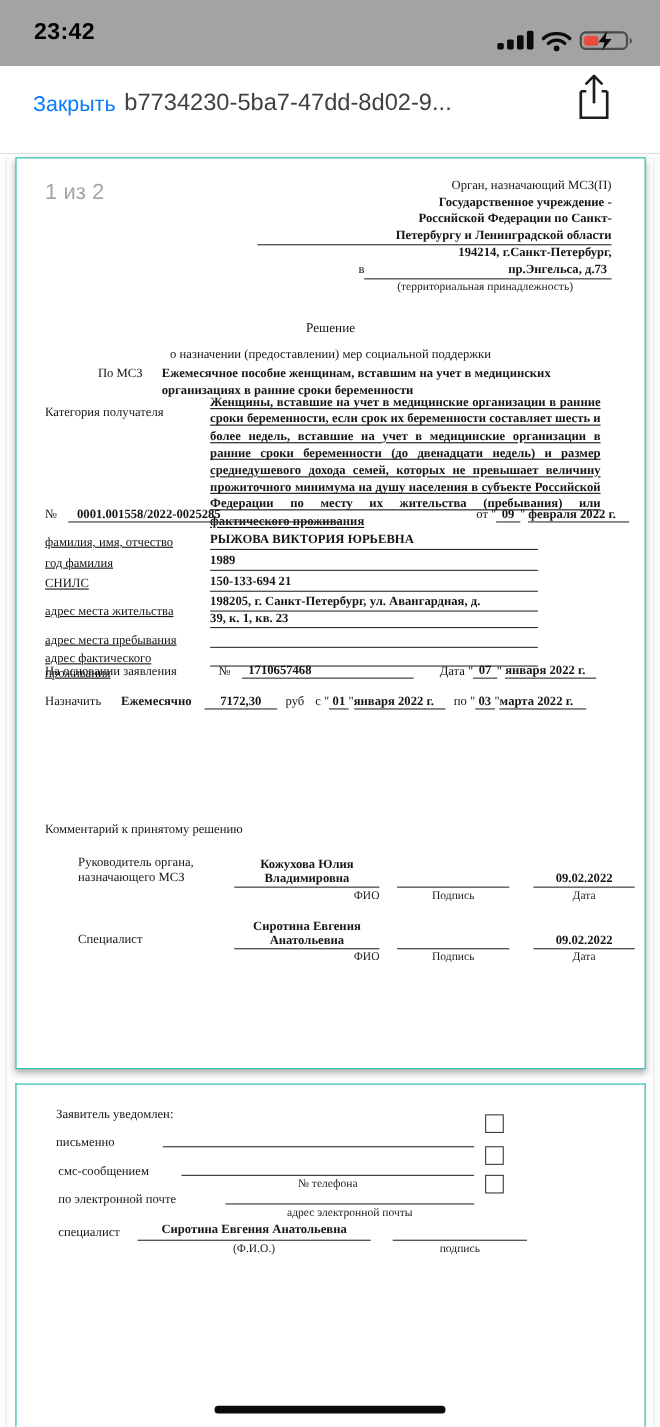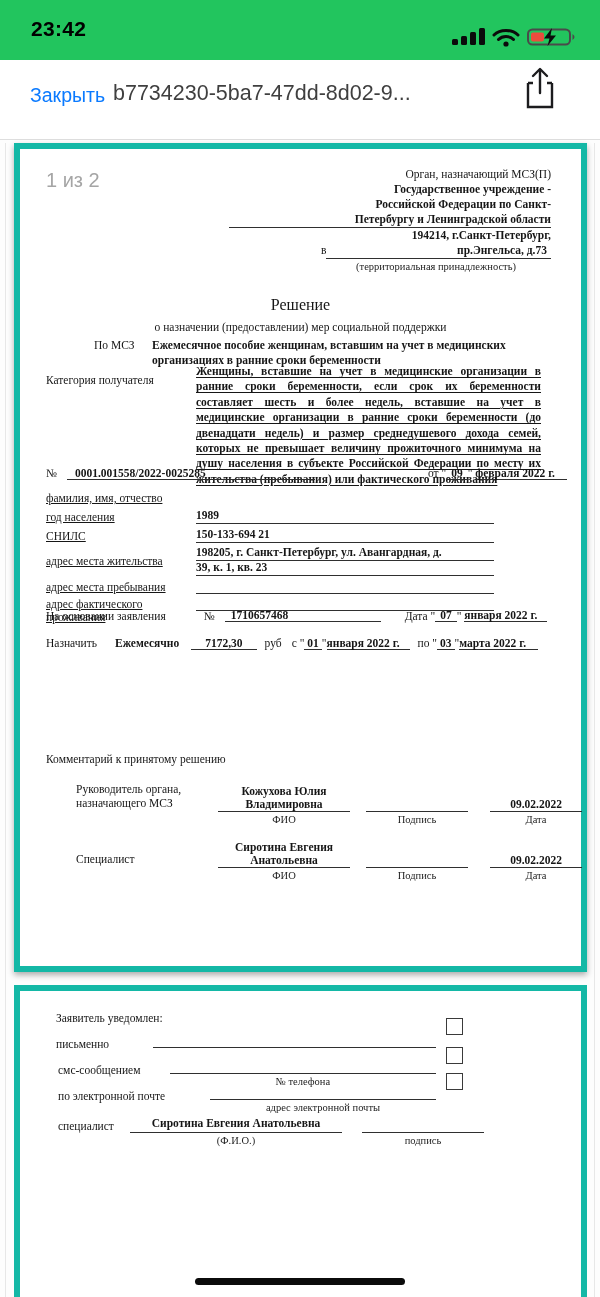--- a/index.html
+++ b/index.html
@@ -2,52 +2,52 @@
 <html><head>
 <meta charset="utf-8">
 <style>
   html,body{margin:0;padding:0;}
   body{
     width:600px;height:1297px;position:relative;background:#ffffff;overflow:hidden;
     font-family:"Liberation Sans","DejaVu Sans",sans-serif;
     -webkit-font-smoothing:antialiased;
   }
   
-  .status-bar{position:absolute;left:0;top:0;width:600px;height:60px;background:#22c55e;}
+  .status-bar{position:absolute;left:0;top:0;width:600px;height:60px;background:#a3a3a3;}
   .sb-time{position:absolute;left:31px;top:17px;font-size:21px;font-weight:700;color:#000;letter-spacing:.3px;}
   .sb-icons{position:absolute;right:16px;top:27px;width:132px;height:20px;}
   
   .nav-bar{position:absolute;left:0;top:60px;width:584px;height:79px;background:#fff;}
   .nav-close{position:absolute;left:30px;top:24px;font-size:19.5px;color:#0a7aff;cursor:pointer;}
   .nav-title{position:absolute;left:113px;top:21px;font-size:21.5px;color:#3f3f3f;white-space:nowrap;overflow:hidden;max-width:410px;}
   .nav-share{position:absolute;right:26px;top:5px;width:36px;height:46px;cursor:pointer;}
   .nav-hairline{position:absolute;left:0;top:139px;width:600px;height:1px;background:#dedede;}
   
   .doc-area{position:absolute;left:0;top:140px;width:600px;height:1157px;background:#fdfdfd;}
   .edge-line{position:absolute;top:3px;bottom:0;width:1px;background:#e7e7e7;}
   .edge-line.left{left:5px;}
   .edge-line.right{right:5px;}
   .page{
     position:absolute;left:14px;width:573px;background:#fff;
-    border:6px solid #14b8a6;box-sizing:border-box;
+    border:1px solid #14b8a6;box-sizing:border-box;
     font-family:"Liberation Serif","DejaVu Serif",serif;color:#161616;font-size:11.5px;
     box-shadow:0 3px 6px rgba(0,0,0,.32);
   }
   .page1{top:3px;height:829px;}
   .page2{top:845px;height:315px;border-bottom:none;box-shadow:none;}
   .u{border-bottom:1px solid #2f2f2f;}
   .b{font-weight:700;}
   .cap{font-size:10.5px;color:#1d1d1d;}
   
   .page-indicator{position:absolute;left:26px;top:20px;font-family:"Liberation Sans","DejaVu Sans",sans-serif;font-size:20px;color:#a5a5a5;}
   .org-block{position:absolute;right:30px;top:18px;width:322px;text-align:right;line-height:15px;}
   .org-in-row{display:flex;align-items:baseline;margin-left:92px;}
   .org-in-row .fill{flex:1;text-align:right;padding-right:4px;}
   .org-caption{margin-left:92px;text-align:center;line-height:13px;margin-top:1px;}
-  .doc-title{position:absolute;left:0;top:147px;width:100%;text-align:center;font-size:16px;}
+  .doc-title{position:absolute;left:0;top:147px;width:100%;text-align:center;font-size:12px;}
   .doc-subtitle{position:absolute;left:0;top:172px;width:100%;text-align:center;}
   .msz-row{position:absolute;left:26px;top:189px;right:32px;display:flex;line-height:15px;margin-left:48px;}
   .msz-row .lbl{width:58px;flex:none;}
   .cat-row{position:absolute;left:26px;top:215px;right:40px;display:flex;}
   .cat-row .lbl{width:150px;flex:none;padding-top:10px;}
   .cat-row .val{flex:1;font-weight:700;line-height:15.4px;text-align:justify;
     text-decoration:underline;text-underline-offset:2px;text-decoration-thickness:1px;}
   .num-row{position:absolute;left:26px;top:318px;right:14px;display:flex;align-items:baseline;}
   .num-row .num{width:240px;padding-left:8px;margin-left:10px;}
   .num-row .spacer{flex:1;}
@@ -66,21 +66,21 @@
   .fields .r6 .val{height:12px;}
   .basis-row{position:absolute;left:26px;top:460px;right:14px;display:flex;align-items:flex-end;}
   .basis-row .num{width:150px;padding-left:6px;margin-left:10px;}
   .assign-row{position:absolute;left:26px;top:488px;right:14px;display:flex;align-items:baseline;white-space:nowrap;}
   .comment-label{position:absolute;left:26px;top:604px;}
   .signs{position:absolute;left:26px;top:634px;right:28px;}
   .sign-row{display:flex;align-items:flex-end;}
   .sign-row + .sign-row{margin-top:16px;}
   .sign-role{width:142px;margin-left:30px;line-height:13.5px;padding-bottom:15px;flex:none;}
   .sign-col{display:flex;flex-direction:column;flex:none;}
-  .sign-fio{width:132px;}
+  .sign-fio{width:132px;align-items:flex-end;}
   .sign-sig{width:102px;margin-left:16px;}
   .sign-date{width:92px;margin-left:22px;}
   .sign-col .line{border-bottom:1px solid #2f2f2f;text-align:center;font-weight:700;line-height:13px;}
   .sign-col .line.empty{height:13px;}
   .sign-col .cap{text-align:center;margin-top:2px;}
   
   .p2-label{position:absolute;line-height:14px;}
   .p2-line{position:absolute;border-bottom:1px solid #2f2f2f;}
   .p2-cap{position:absolute;text-align:center;}
   .checkbox{position:absolute;left:426px;width:15px;height:15px;border:1.5px solid #3a3a3a;background:#fff;}
@@ -171,23 +171,24 @@
       <span>от</span>&nbsp;
       <span>"</span>
       <span class="qd b u">09</span>
       <span>"</span>&nbsp;
       <span class="b u" style="padding-right:12px;">февраля 2022 г.</span>
     </div>
 
     <div class="fields">
       <div class="f-row r1">
         <span class="lbl">фамилия, имя, отчество</span>
+        <span class="val u">РЫЖОВА ВИКТОРИЯ ЮРЬЕВНА</span>
       </div>
       <div class="f-row r2">
-        <span class="lbl">год населения</span>
+        <span class="lbl">год фамилия</span>
         <span class="val u">1989</span>
       </div>
       <div class="f-row r3">
         <span class="lbl">СНИЛС</span>
         <span class="val u">150-133-694 21</span>
       </div>
       <div class="f-row r4">
         <span class="lbl">адрес места жительства</span>
         <span class="val">
           <div class="u">198205, г. Санкт-Петербург, ул. Авангардная, д.</div>

